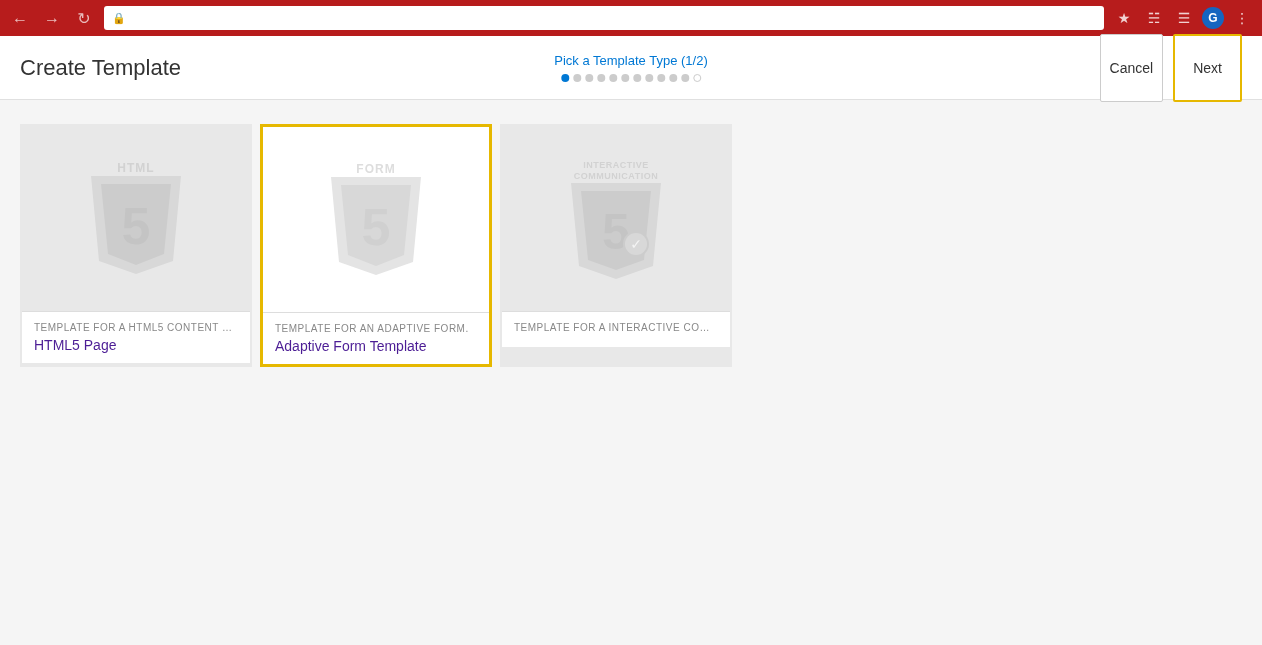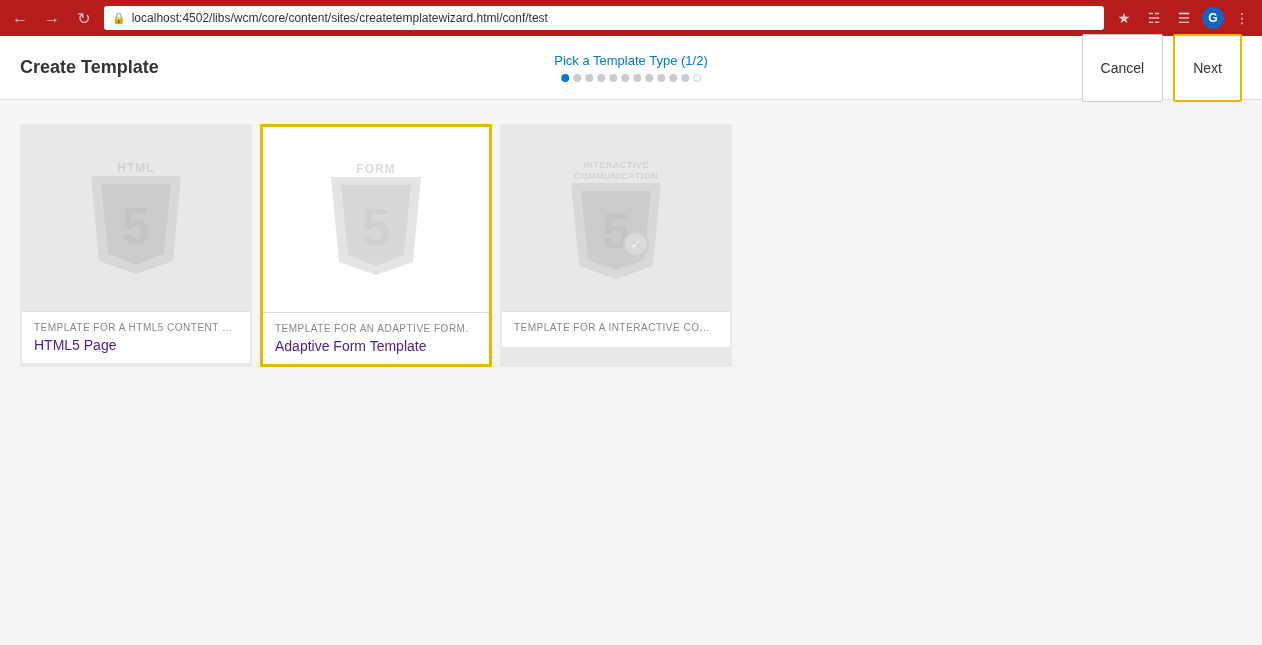--- a/index.html
+++ b/index.html
@@ -68,23 +68,23 @@
       background: white;
       height: 64px;
       display: flex;
       align-items: center;
       justify-content: space-between;
       padding: 0 20px;
       border-bottom: 1px solid #e0e0e0;
       position: relative;
     }
     .page-title {
-      font-size: 18px;
-      color: #333;
-      font-weight: 700;
+      font-size: 22px;
+      color: #333;
+      font-weight: 400;
     }
     .wizard-step-indicator {
       position: absolute;
       left: 50%;
       transform: translateX(-50%);
       display: flex;
       flex-direction: column;
       align-items: center;
       gap: 6px;
     }
@@ -102,21 +102,21 @@
       border-radius: 50%;
       background: #ccc;
     }
     .step-dot.active { background: #0078d4; }
     .step-dot.last { background: white; border: 1px solid #ccc; }
     .header-actions {
       display: flex;
       gap: 10px;
     }
     .btn-cancel {
-      padding: 8px 18px;
+      padding: 8px 9px;
       background: white;
       border: 1px solid #ccc;
       color: #333;
       font-size: 14px;
       cursor: pointer;
       border-radius: 2px;
     }
     .btn-next {
       padding: 24px 18px;
       background: white;
@@ -190,21 +190,20 @@
   </style>
 </head>
 <body>
 
 <div class="browser-chrome">
   <button class="browser-nav-btn">←</button>
   <button class="browser-nav-btn">→</button>
   <button class="browser-nav-btn">↻</button>
   <div class="address-bar">
     <span class="address-bar-icon">🔒</span>
-    <span class="address-text">localhost:4502/libs/wcm/core/content/sites/createtemplatewizard.html/conf/test</span>
   </div>
   <div class="browser-actions">
     <button class="browser-action-btn">★</button>
     <button class="browser-action-btn">☵</button>
     <button class="browser-action-btn">☰</button>
     <button class="browser-action-btn user-btn">G</button>
     <button class="browser-action-btn">⋮</button>
   </div>
 </div>
 

